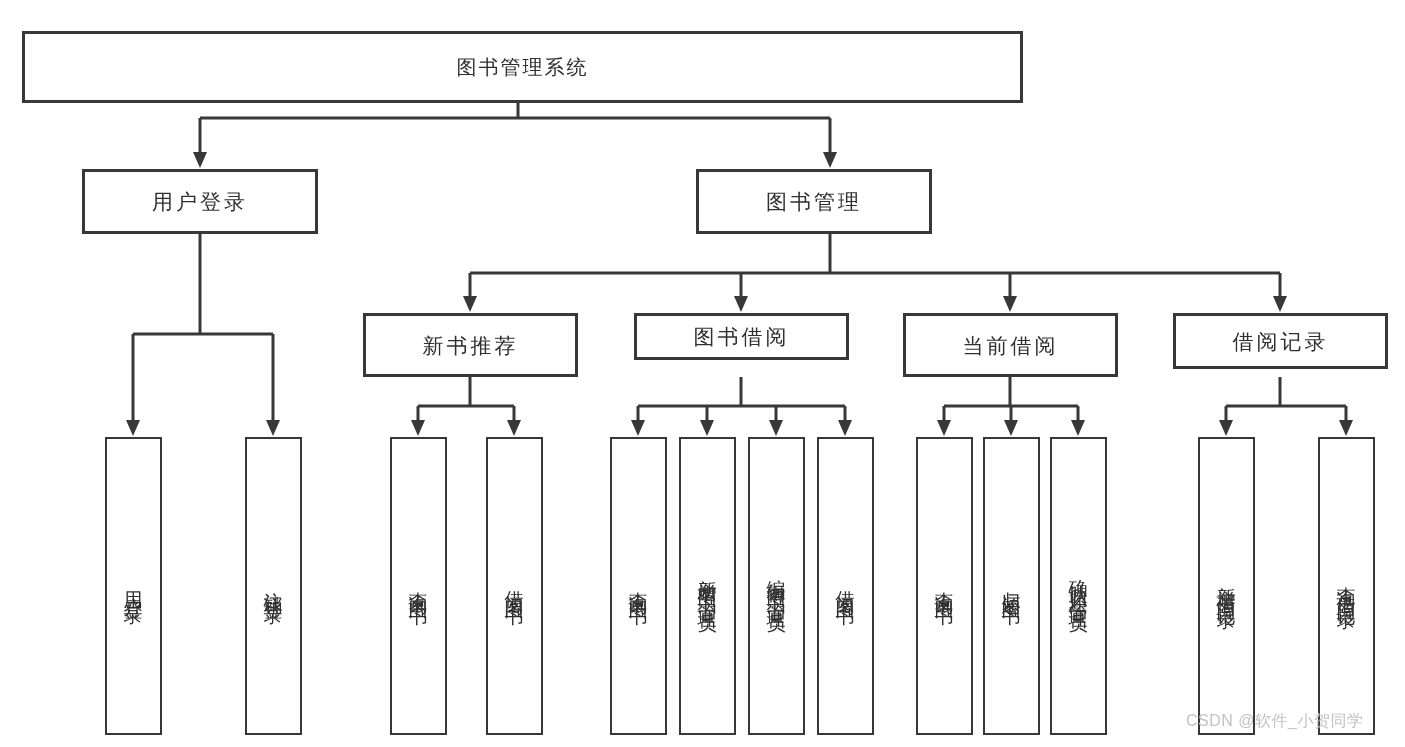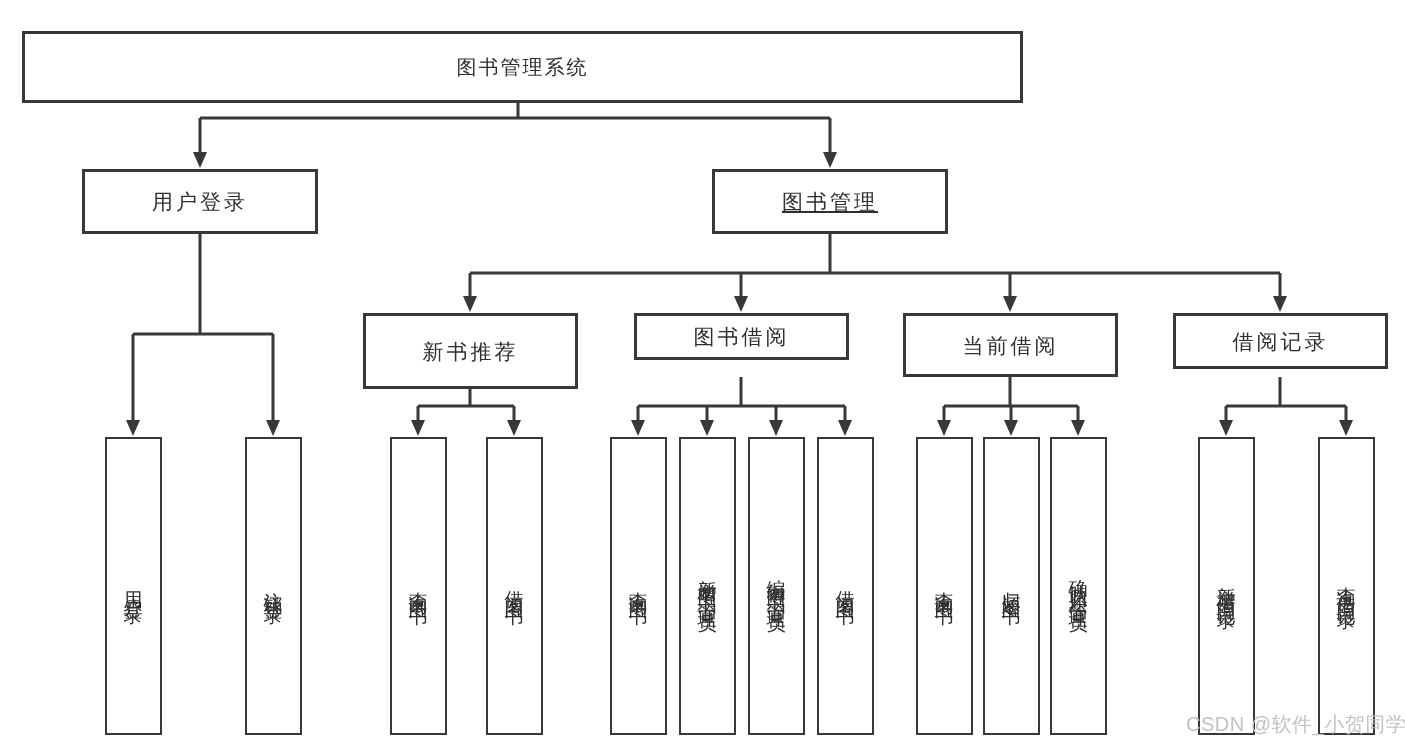--- a/index.html
+++ b/index.html
@@ -42,21 +42,21 @@
     border-width: 2.5px;
     writing-mode: vertical-rl;
     text-orientation: mixed;
     font-size: 19px;
     letter-spacing: 5px;
     padding: 6px 0;
   }
   .watermark {
     position: absolute;
     left: 1186px; top: 711px;
-    font-size: 20px;
+    font-size: 16px;
     color: var(--watermark);
     white-space: nowrap;
     z-index: 5;
     letter-spacing: 0.5px;
   }
 </style>
 </head>
 <body>
 
 <div class="canvas">
@@ -93,23 +93,23 @@
     <polygon points="1071,420 1085,420 1078,436"></polygon>
 
     <path d="M1280 377 V406 M1226 406 H1346 M1226 406 V421 M1346 406 V421"></path>
     <polygon points="1219,420 1233,420 1226,436"></polygon>
     <polygon points="1339,420 1353,420 1346,436"></polygon>
   </svg>
 
   <div class="node h root-box" style="left:22px; top:31px; width:1001px; height:72px;">图书管理系统</div>
 
   <div class="node h" style="left:82px; top:169px; width:236px; height:65px;">用户登录</div>
-  <div class="node h" style="left:712px; top:169px; width:236px; height:65px;text-decoration:underline;">图书管理</div>
+  <div class="node h" style="left:696px; top:169px; width:236px; height:65px;">图书管理</div>
 
-  <div class="node h" style="left:363px; top:313px; width:215px; height:76px;">新书推荐</div>
+  <div class="node h" style="left:363px; top:313px; width:215px; height:64px;">新书推荐</div>
   <div class="node h" style="left:634px; top:313px; width:215px; height:47px;">图书借阅</div>
   <div class="node h" style="left:903px; top:313px; width:215px; height:64px;">当前借阅</div>
   <div class="node h" style="left:1173px; top:313px; width:215px; height:56px;">借阅记录</div>
 
   <div class="node leaf" style="left:105px; top:437px; width:57px; height:298px;">用户登录</div>
   <div class="node leaf" style="left:245px; top:437px; width:57px; height:298px;">注销登录</div>
 
   <div class="node leaf" style="left:390px; top:437px; width:57px; height:298px;">查询图书</div>
   <div class="node leaf" style="left:486px; top:437px; width:57px; height:298px;">借阅图书</div>
 

